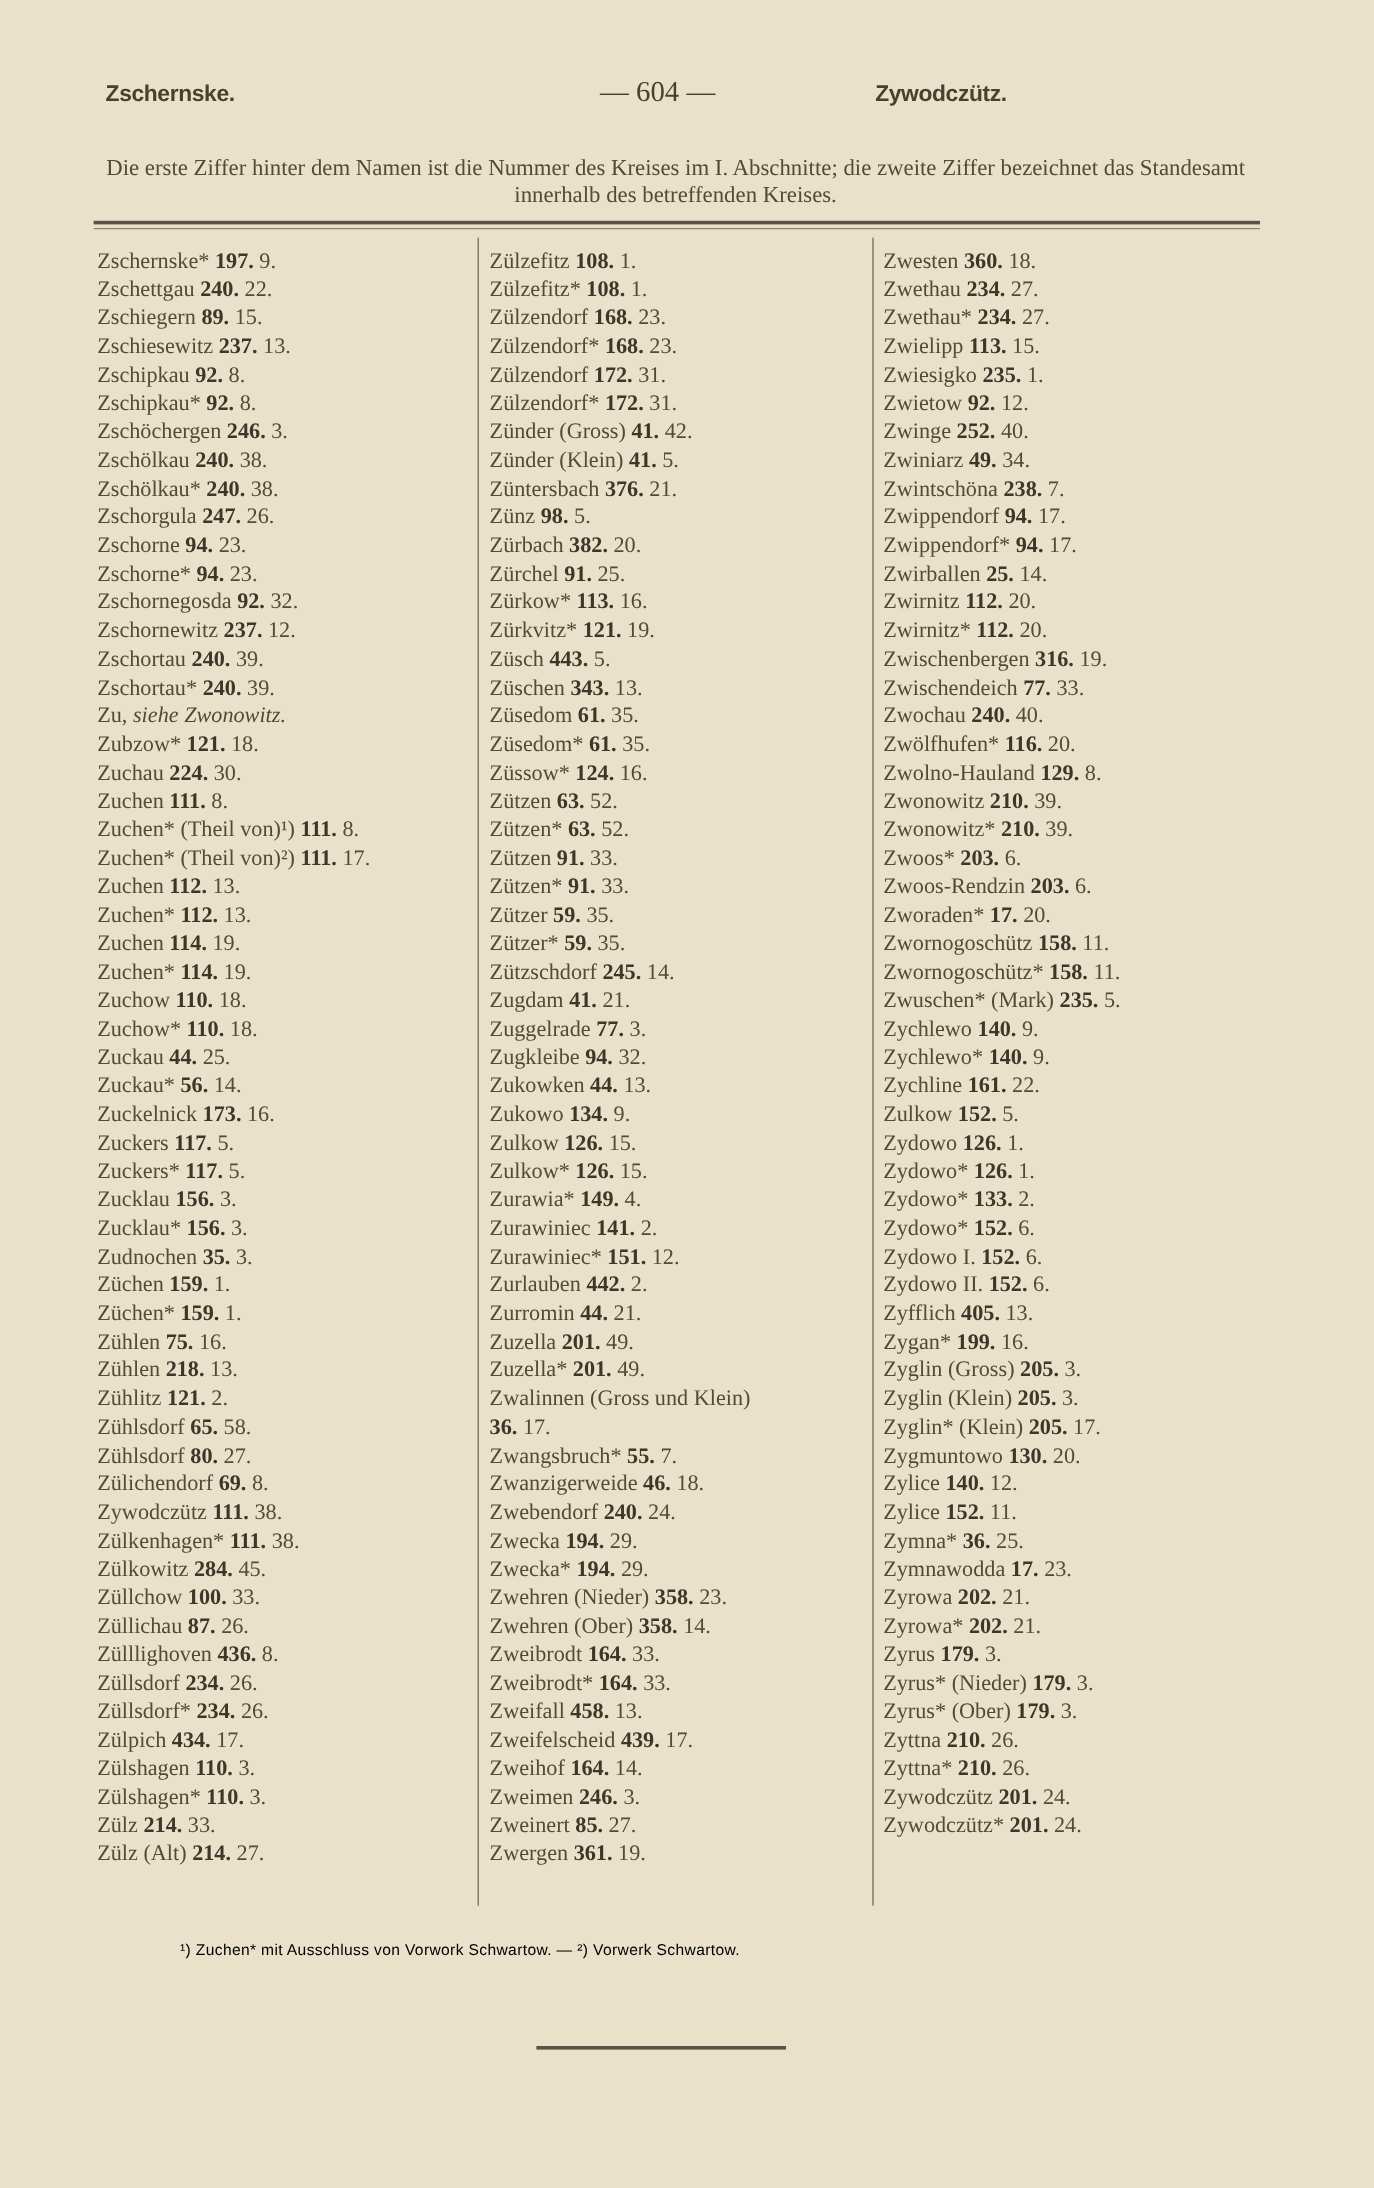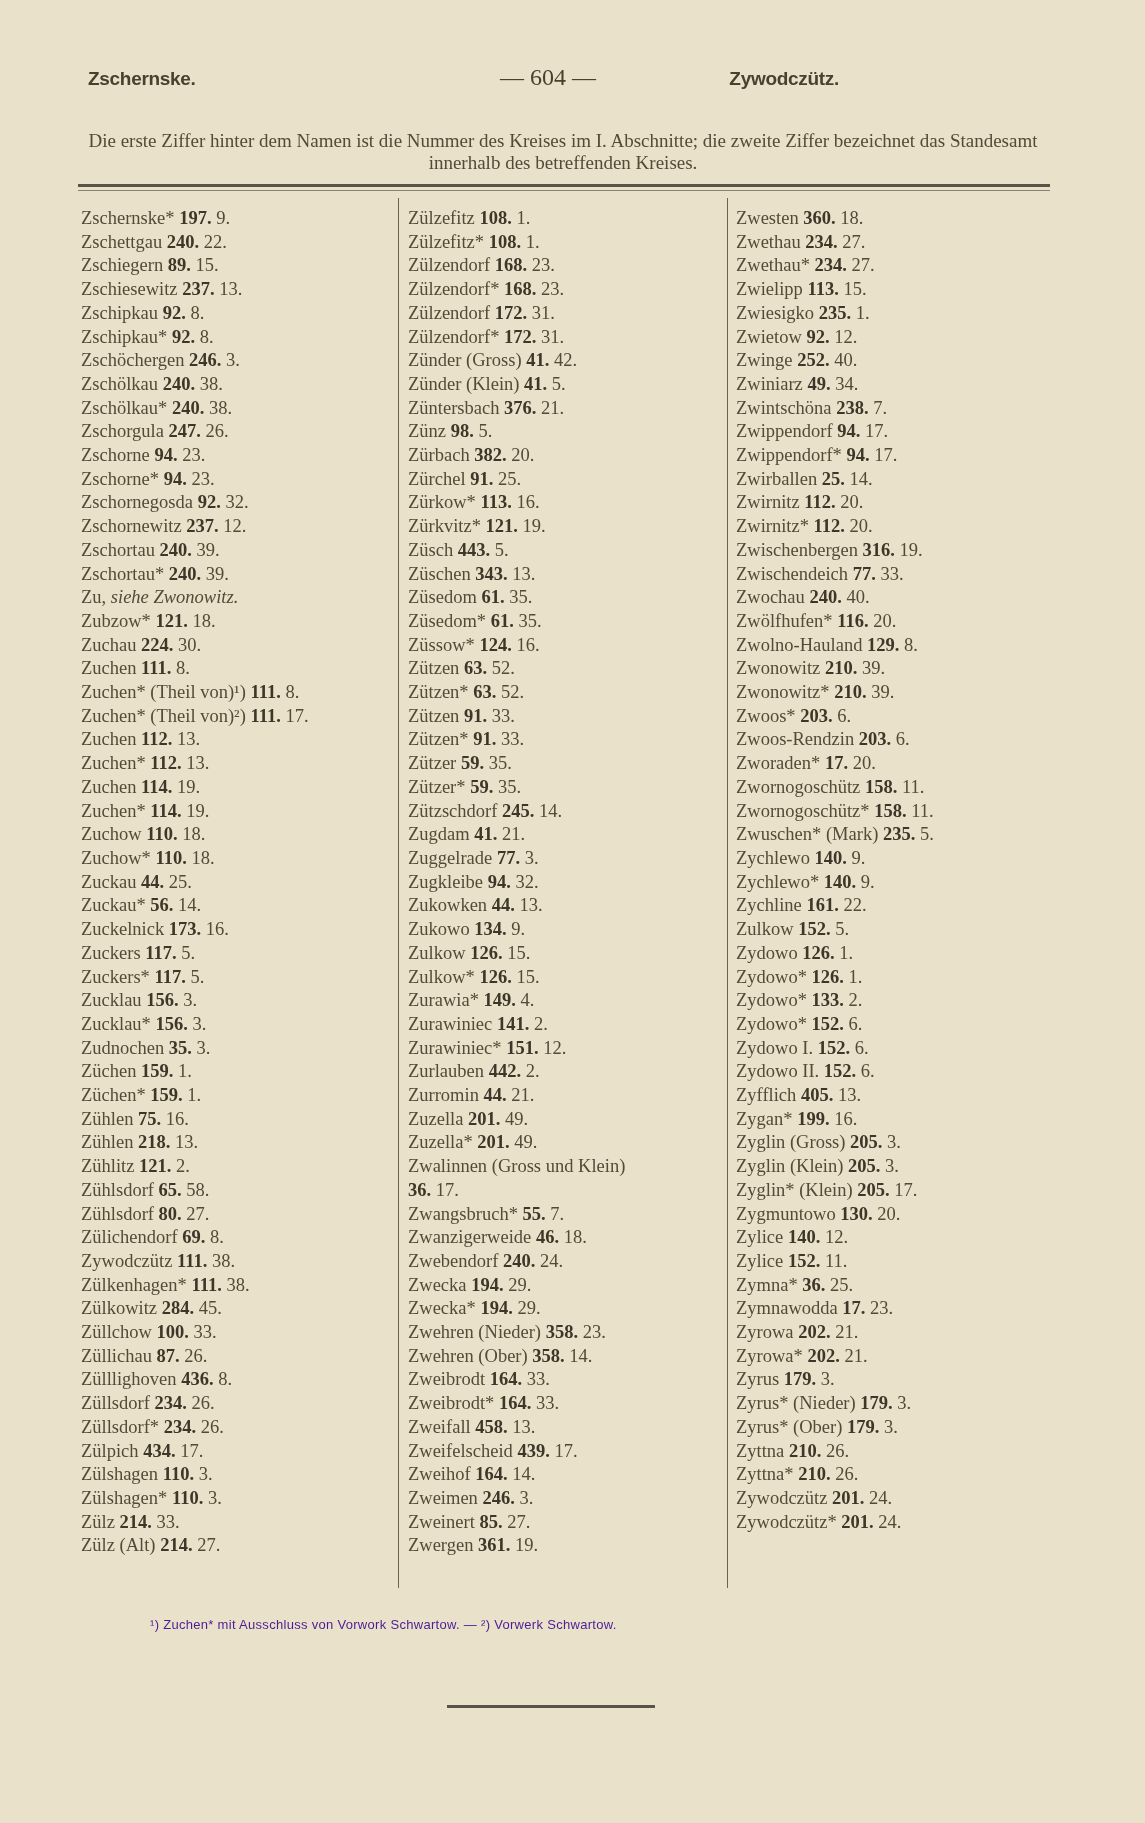--- a/index.html
+++ b/index.html
@@ -44,21 +44,21 @@
   .div-1 { left: 398px; height: 1390px; }
   .div-2 { left: 727px; height: 1390px; }
   .entry { white-space: nowrap; }
   .entry .nm { }
   .entry .k { font-weight: bold; color: #3e3628; }
   .entry .s { }
   .entry .it { font-style: italic; }
   .footnote {
     position: absolute; top: 1617px; left: 150px;
     font-family: "Liberation Sans", "DejaVu Sans", sans-serif;
-    font-size: 13px; color: #4c1d95; letter-spacing: 0.3px;
+    font-size: 13px; color: #000000; letter-spacing: 0.3px;
   }
   .end-rule {
     position: absolute; top: 1705px; left: 447px; width: 208px; height: 3px;
     background: #5a5448;
   }
 </style>
 </head>
 <body>
 
 <div class="page">

